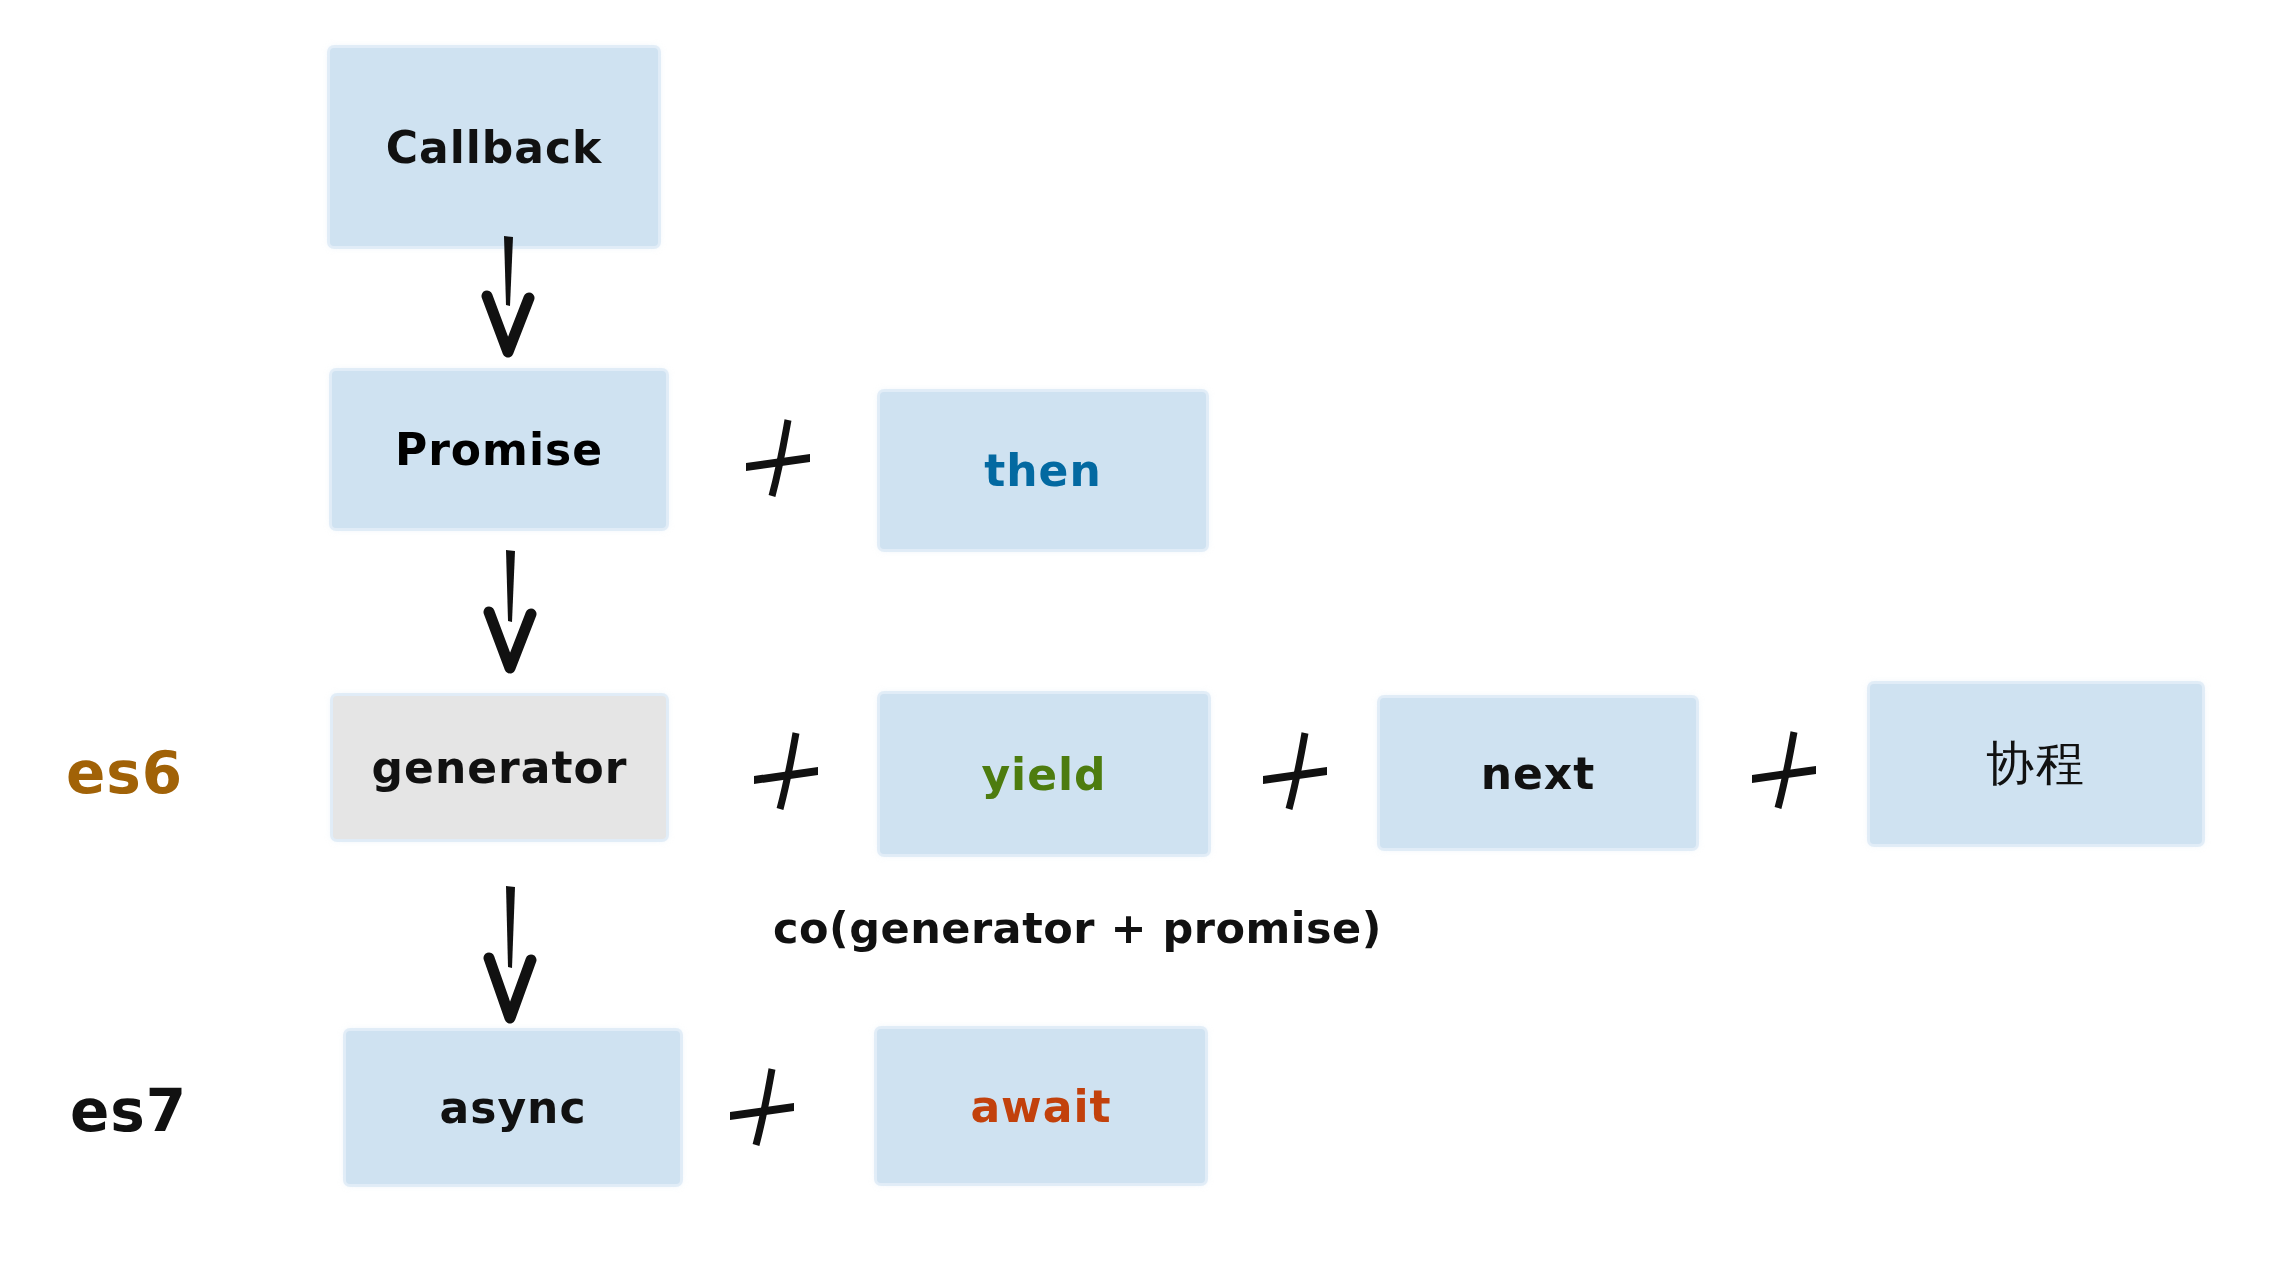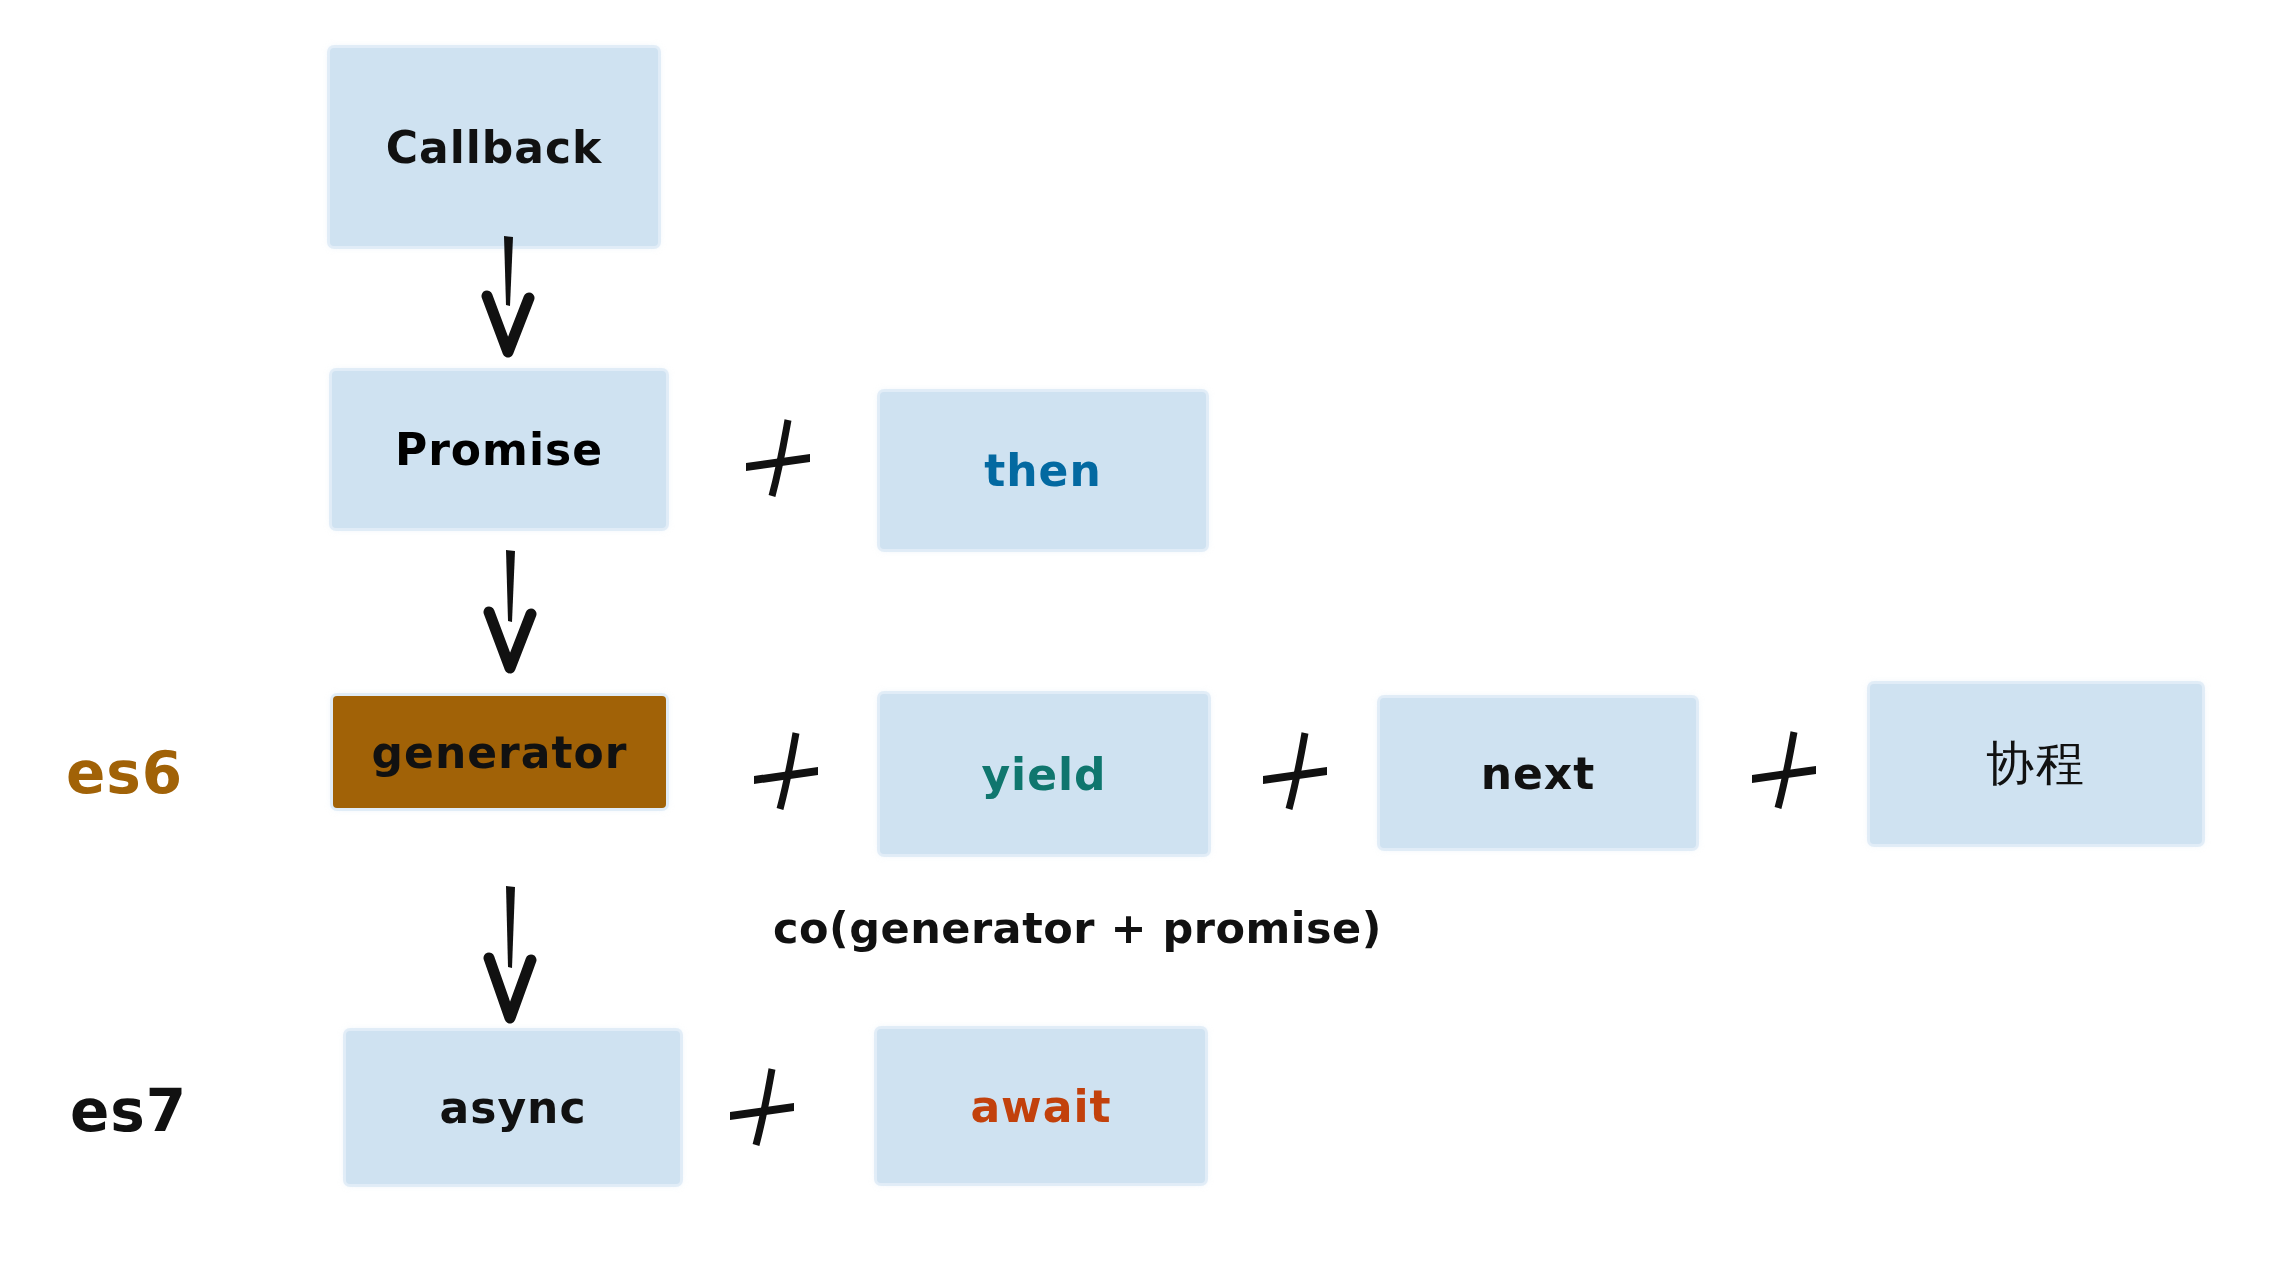--- a/index.html
+++ b/index.html
@@ -84,30 +84,30 @@
 
   <div class="glyph" style="left:481px; top:548px;">
     <svg width="58" height="126" viewBox="0 0 58 126" aria-hidden="true">
       <polygon points="25,2 34,3 31,74 27,73" fill="currentColor"></polygon>
       <path d="M8 64 L29 120 L50 66" fill="none" stroke="currentColor" stroke-width="11" stroke-linecap="round" stroke-linejoin="round"></path>
     </svg>
   </div>
 
   <div class="rowlabel" style="left: 66px; top: 742px; color: #a16207;">es6</div>
 
-  <div class="box" style="left: 333px; top: 696px; width: 333px; height: 112px; background: #a16207; color: rgb(17, 17, 17);">generator</div>
+  <div class="box" style="left: 333px; top: 696px; width: 333px; height: 143px; background: #e5e5e5; color: rgb(17, 17, 17);">generator</div>
 
   <div class="glyph" style="left:750px; top:727px;">
     <svg width="72" height="88" viewBox="0 0 72 88" aria-hidden="true">
       <path d="M46 6 C42 28 38 52 30 82" stroke="currentColor" stroke-width="7" fill="none"></path>
       <polygon points="4,49 68,40 68,48 4,57" fill="currentColor"></polygon>
     </svg>
   </div>
 
-  <div class="box" style="left: 880px; top: 694px; width: 328px; height: 160px; background: rgb(207, 226, 241); color: #0f766e;">yield</div>
+  <div class="box" style="left: 880px; top: 694px; width: 328px; height: 160px; background: rgb(207, 226, 241); color: #4d7c0f;">yield</div>
 
   <div class="glyph" style="left:1259px; top:727px;">
     <svg width="72" height="88" viewBox="0 0 72 88" aria-hidden="true">
       <path d="M46 6 C42 28 38 52 30 82" stroke="currentColor" stroke-width="7" fill="none"></path>
       <polygon points="4,49 68,40 68,48 4,57" fill="currentColor"></polygon>
     </svg>
   </div>
 
   <div class="box" style="left: 1380px; top: 698px; width: 316px; height: 150px; background: rgb(207, 226, 241); color: rgb(17, 17, 17);">next</div>
 

